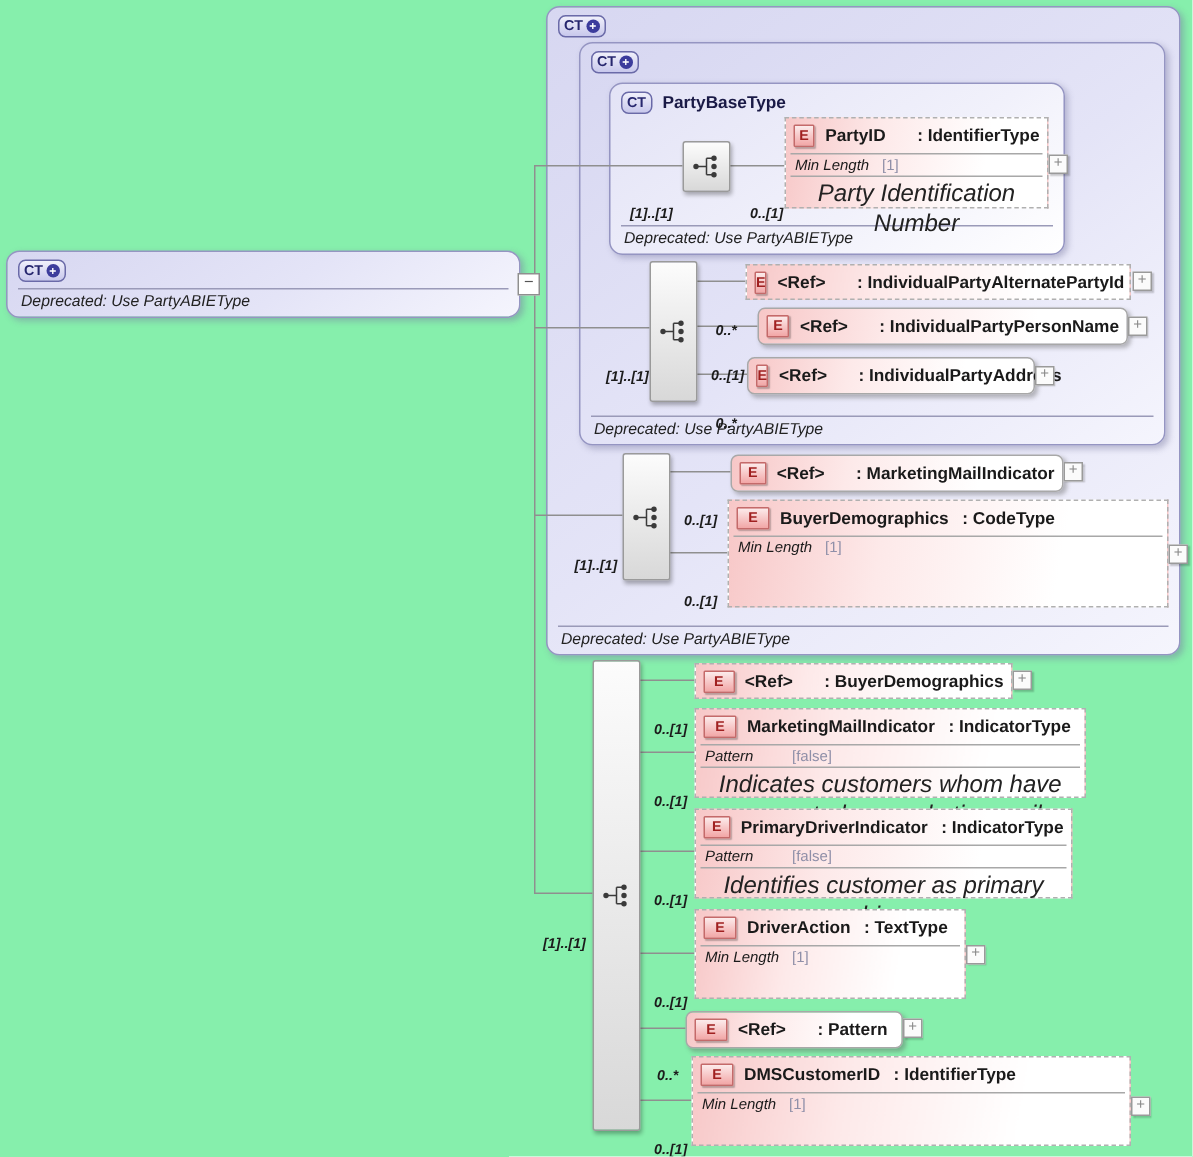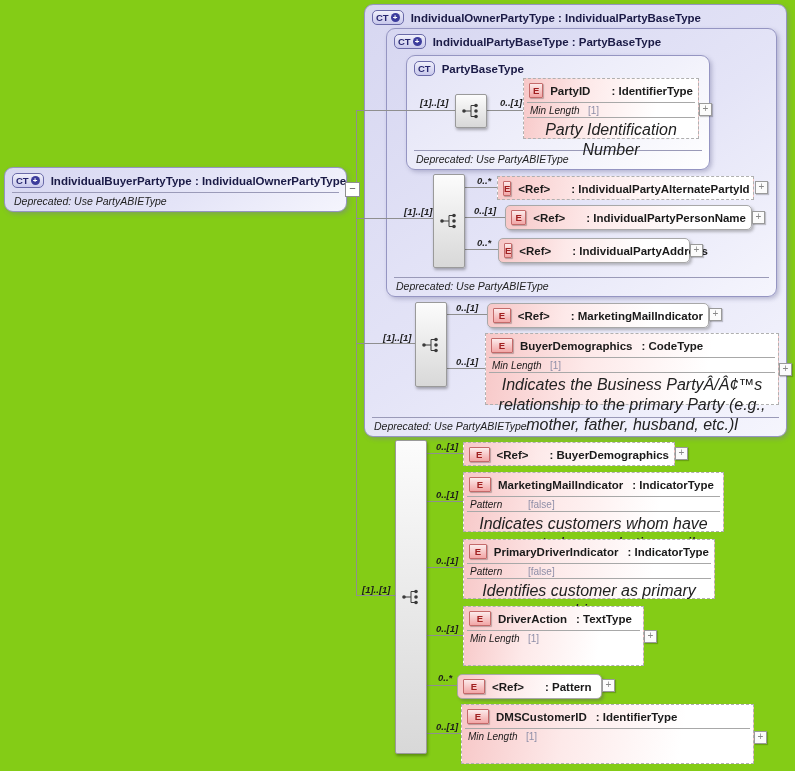--- a/index.html
+++ b/index.html
@@ -1,16 +1,16 @@
 <!DOCTYPE html>
 <html><head>
 <meta charset="utf-8">
 <style>
   html,body{margin:0;padding:0;background:#fff;}
-  .canvas{position:relative;width:795px;height:771px;background:#84cc16;overflow:hidden;
+  .canvas{position:relative;width:795px;height:771px;background:#86efac;overflow:hidden;
           font-family:"Liberation Sans",sans-serif;}
 
   
   .ctbox{position:absolute;border:1px solid #9595c2;border-radius:9px;
          background:linear-gradient(145deg,#d7d7f1 0%,#e4e4f7 55%,#f5f5fd 100%);
          box-shadow:2px 2px 4px rgba(120,120,160,.45);}
   .ctbox .boxtitle{position:absolute;top:5px;left:7px;display:flex;align-items:center;gap:7px;
          font-size:11.5px;font-weight:bold;color:#1a1a46;white-space:nowrap;}
   .dep{position:absolute;left:7px;right:7px;bottom:3px;border-top:1px solid #9a9ab8;
        padding:2px 2px 1px;font-style:italic;font-size:10.5px;color:#222;white-space:nowrap;}
@@ -40,70 +40,67 @@
        color:#222;line-height:1.25;text-align:center;}
 
   
   .seq{position:absolute;border:1px solid #9a9a9a;border-radius:2px;
        background:linear-gradient(#fcfcfc,#d8d8d8);box-shadow:1px 2px 3px rgba(0,0,0,.3);
        display:flex;align-items:center;justify-content:center;}
 
   
   .hline{position:absolute;height:0;border-top:1px solid #8f8f8f;}
   .vline{position:absolute;width:0;border-left:1px solid #8f8f8f;}
-  .card{position:absolute;font-size:9.5px;font-weight:bold;font-style:italic;color:#1c1c1c;white-space:nowrap;}
+  .card{position:absolute;font-size:9.5px;font-weight:bold;font-style:italic;color:#1c1c1c;white-space:nowrap;margin-top:40px;}
   .expand{position:absolute;width:11px;height:11px;border:1px solid #9a9a9a;background:#fbfbfb;
           color:#888;font-size:10px;line-height:9px;text-align:center;box-shadow:1px 1px 1px rgba(0,0,0,.2);}
   .collapse{position:absolute;width:13px;height:13px;border:1px solid #8f8f8f;background:#fff;
           color:#555;font-size:11px;line-height:11px;text-align:center;}
 </style>
 </head>
 <body>
 
 <div class="canvas">
 
   <div class="ctbox" style="left:364px;top:4px;width:421px;height:431px;">
     <div class="boxtitle">
       <span class="ct-icon">
           <span>CT</span>
           <span class="ct-plus">+</span>
         </span>
-      <span>IndividualOwnerPartyType : IndividualPartyBaseType</span>
     </div>
     <div class="dep">Deprecated: Use PartyABIEType</div>
   </div>
 
   <div class="ctbox" style="left:386px;top:28px;width:389px;height:267px;">
     <div class="boxtitle">
       <span class="ct-icon">
           <span>CT</span>
           <span class="ct-plus">+</span>
         </span>
-      <span>IndividualPartyBaseType : PartyBaseType</span>
     </div>
     <div class="dep">Deprecated: Use PartyABIEType</div>
   </div>
 
   <div class="ctbox" style="left:406px;top:55px;width:302px;height:113px;background:linear-gradient(145deg,#e3e3f6 0%,#f1f1fb 60%,#ffffff 100%);">
     <div class="boxtitle">
       <span class="ct-icon">
           <span>CT</span>
         </span>
       <span>PartyBaseType</span>
     </div>
     <div class="dep">Deprecated: Use PartyABIEType</div>
   </div>
 
   <div class="ctbox" style="left:4px;top:167px;width:341px;height:43px;">
     <div class="boxtitle">
       <span class="ct-icon">
           <span>CT</span>
           <span class="ct-plus">+</span>
         </span>
-      <span>IndividualBuyerPartyType : IndividualOwnerPartyType</span>
     </div>
     <div class="dep">Deprecated: Use PartyABIEType</div>
   </div>
 
   <div class="vline" style="left:356px;top:110px;height:486px;"></div>
   <div class="hline" style="left:356px;top:110px;width:99px;"></div>
   <div class="hline" style="left:356px;top:218px;width:77px;"></div>
   <div class="hline" style="left:356px;top:343px;width:59px;"></div>
   <div class="hline" style="left:356px;top:595px;width:39px;"></div>
   <div class="hline" style="left:485px;top:110px;width:38px;"></div>
@@ -229,21 +226,20 @@
       </div>
   </div>
 
   <div class="elem dashed" style="left:485px;top:333px;width:292px;height:70px;">
     <div class="trow">
         <span class="e-icon">E</span>
         <span>BuyerDemographics</span>
         <span class="etype">: CodeType</span>
       </div>
     <div class="facet"><span class="fname">Min Length</span><span class="fval">[1]</span></div>
-    <div class="ann">Indicates the Business PartyÂ/Â¢™s relationship to the primary Party (e.g., mother, father, husband, etc.)l</div>
   </div>
 
   <div class="elem dashed" style="left:463px;top:442px;width:210px;height:22px;">
     <div class="trow">
         <span class="e-icon">E</span>
         <span>&lt;Ref&gt;</span>
         <span class="etype gap">: BuyerDemographics</span>
       </div>
   </div>
 

